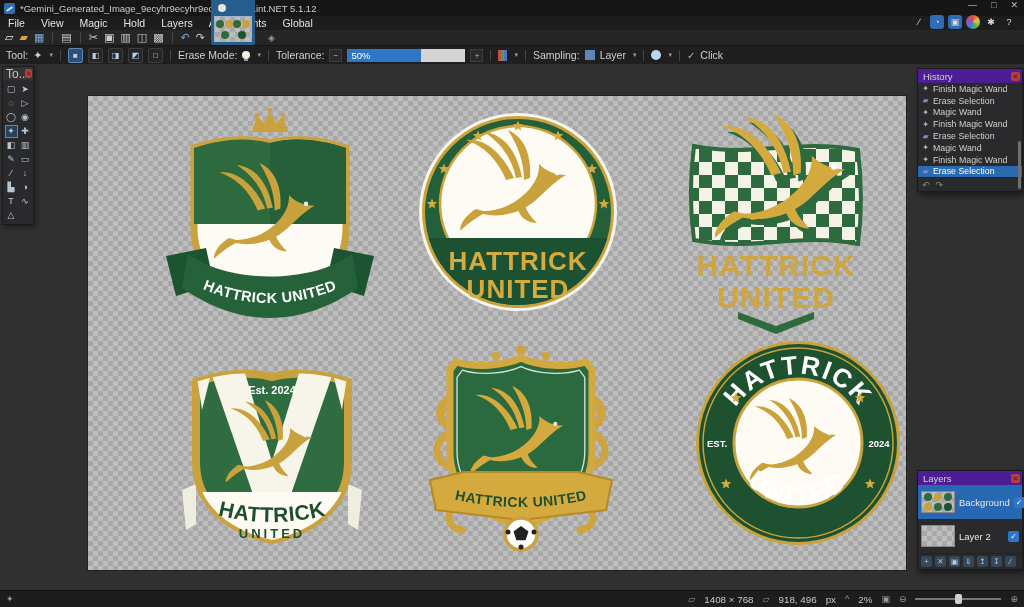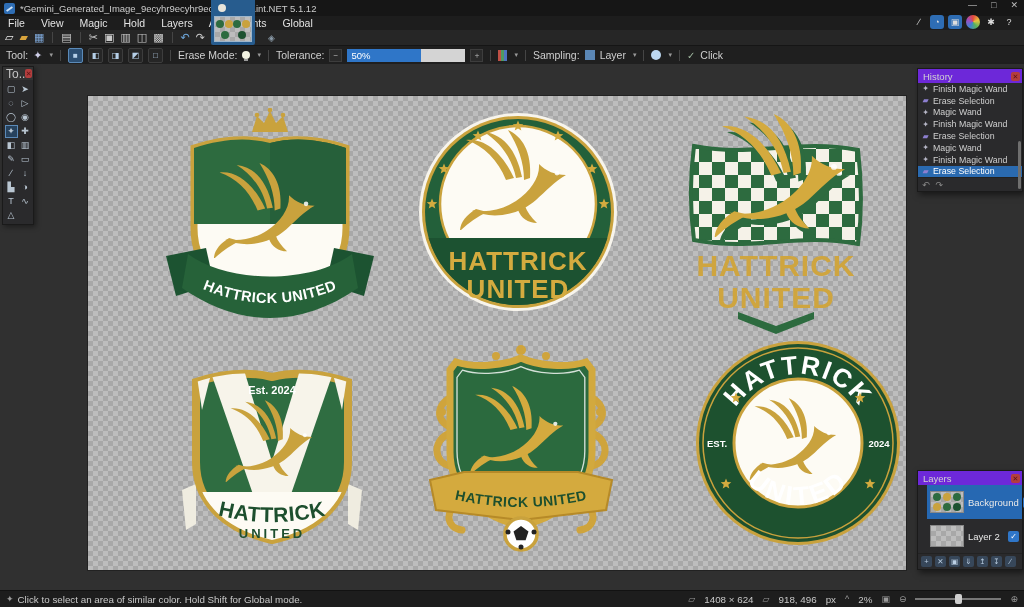--- a/index.html
+++ b/index.html
@@ -69,32 +69,32 @@
   #tools-palette{position:absolute;left:2px;top:2px;width:30px;background:#2a2a2c;border:1px solid #1a1a1a;box-shadow:2px 2px 5px rgba(0,0,0,.4);}
   #tools-head{height:13px;background:#333;display:flex;align-items:center;justify-content:space-between;padding:0 1px 0 3px;}
   #tools-title{font-size:12px;color:#c5c5c5;}
   .closebox{width:9px;height:9px;background:#b33e3e;border-radius:2px;color:#5d1414;font-size:7px;line-height:9px;text-align:center;}
   #tools-grid{display:flex;flex-wrap:wrap;padding:2px 1px;}
   .tool{width:13px;height:13px;margin:0.5px;display:flex;align-items:center;justify-content:center;
         font-size:9px;color:#b9c6d2;}
   .tool.sel{background:#27425d;border:1px solid #5b8ab8;box-sizing:border-box;}
   
   .panel{position:absolute;background:#2a2a2c;border:1px solid #1a1a1a;box-shadow:2px 3px 6px rgba(0,0,0,.5);}
-  .panel-head{height:14px;background:#6d28d9;display:flex;align-items:center;justify-content:space-between;padding:0 2px 0 5px;}
+  .panel-head{height:14px;background:#4c1d95;display:flex;align-items:center;justify-content:space-between;padding:0 2px 0 5px;}
   .panel-title{font-size:9.5px;color:#d2d2d2;}
   #history-panel{left:917px;top:4px;width:104px;}
   .hist-row{display:flex;align-items:center;gap:3px;height:11.8px;padding-left:3px;font-size:8.8px;color:#cfcfcf;white-space:nowrap;}
   .hist-row.sel{background:#2a6ab0;color:#fff;}
   .hist-ico{font-size:8px;width:9px;text-align:center;}
   .hist-ico.wand{color:#b9b9c9;}
   .hist-ico.erase{color:#8d7fd0;}
   #hist-scroll{position:absolute;right:1px;top:72px;width:3px;height:48px;background:#6f6f6f;border-radius:2px;}
   #hist-foot{height:13px;display:flex;gap:6px;align-items:center;padding-left:4px;color:#8a8a8a;font-size:9px;border-top:1px solid #222;}
   #layers-panel{left:917px;top:406px;width:104px;}
-  .layer-row{display:flex;align-items:center;gap:4px;height:34px;padding:0 3px;margin-left:9px;}
+  .layer-row{display:flex;align-items:center;gap:4px;height:34px;padding:0 3px;}
   .layer-row.sel{background:#2668b2;}
   .layer-thumb{width:34px;height:22px;border:1px solid #888;box-sizing:border-box;flex:0 0 auto;
                display:flex;flex-wrap:wrap;align-items:center;justify-content:space-around;padding:0 1px;}
   .layer-name{font-size:9.5px;color:#e8e8e8;flex:1;}
   .layer-check{width:11px;height:11px;background:#2f76c8;border-radius:2px;color:#fff;font-size:8px;
                line-height:11px;text-align:center;flex:0 0 auto;}
   #layers-foot{height:15px;display:flex;gap:3px;align-items:center;padding-left:3px;border-top:1px solid #222;}
   .lbtn{width:11px;height:11px;background:#37475a;border-radius:2px;color:#bcd0e4;font-size:7.5px;
         display:flex;align-items:center;justify-content:center;}
   
@@ -489,25 +489,24 @@
         <span class="lbtn" data-name="move-layer-up-button">↥</span>
         <span class="lbtn" data-name="move-layer-down-button">↧</span>
         <span class="lbtn" data-name="layer-properties-button">∕</span>
       </div>
     </div>
   </div>
 
   <div id="statusbar" data-name="statusbar">
     <div id="status-left">
       <span class="st-ico" data-name="status-wand-icon">✦</span>
-      <span data-name="status-hint">Click to select an area of similar color. Hold Shift for Global mode.</span>
     </div>
     <div id="status-right">
       <span class="st-ico" data-name="image-size-icon">▱</span>
-      <span data-name="image-size-value">1408 × 624</span>
+      <span data-name="image-size-value">1408 × 768</span>
       <span class="st-ico" data-name="cursor-position-icon">▱</span>
       <span data-name="cursor-position-value">918, 496</span>
       <span data-name="units-dropdown">px</span>
       <span class="st-ico" data-name="units-caret-icon">^</span>
       <span data-name="zoom-level-value">2%</span>
       <span class="st-ico" data-name="fit-window-icon">▣</span>
       <span class="st-ico" data-name="zoom-out-icon">⊖</span>
       <span id="zoom-slider" data-name="zoom-slider">
           <span id="zoom-thumb" data-name="zoom-slider-thumb"></span>
         </span>

